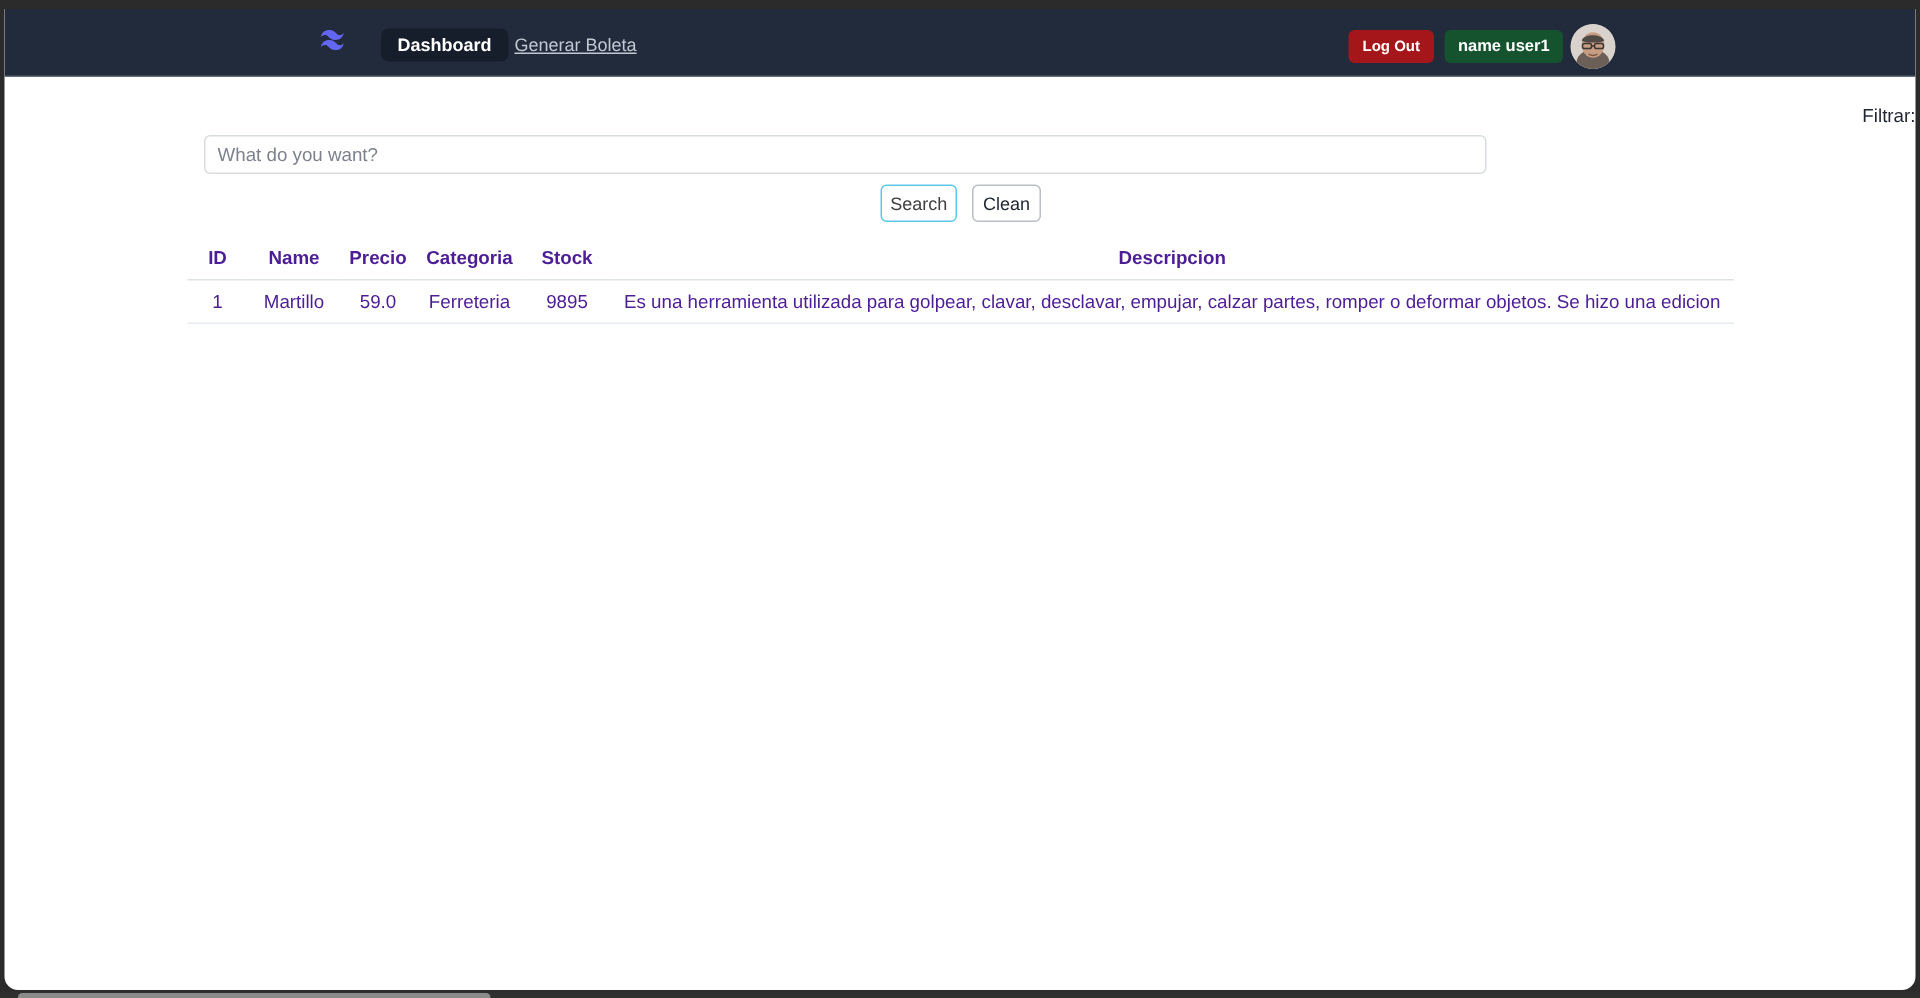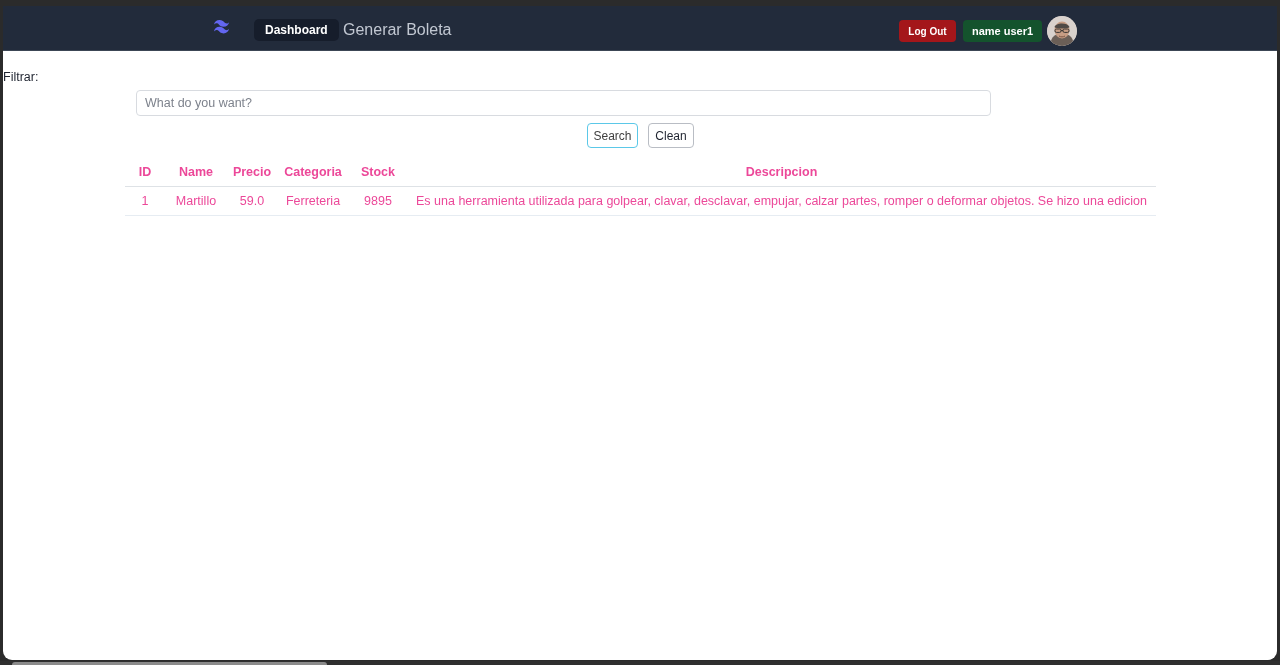--- a/index.html
+++ b/index.html
@@ -81,23 +81,24 @@
     line-height: 22px;
     border-radius: 5px;
     white-space: nowrap;
   }
   .nav-link {
     position: absolute;
     left: 340px;
     top: 13px;
     height: 22px;
     color: #c2c8d2;
-    font-size: 16px;
+    font-size: 12px;
     line-height: 22px;
     white-space: nowrap;
+    text-decoration: underline;
   }
   .nav-logout {
     position: absolute;
     left: 896px;
     top: 14px;
     width: 57px;
     height: 22px;
     background: #a4161a;
     color: #ffffff;
     border: none;
@@ -141,21 +142,21 @@
   #content {
     position: relative;
     width: 1274px;
     background: #ffffff;
   }
   #filtrar-label {
     position: absolute;
     left: 0;
     top: 19px;
     width: 1274px;
-    text-align: left;
+    text-align: right;
     font-size: 12.5px;
     color: #1f2430;
   }
   #search-input {
     position: absolute;
     left: 133px;
     top: 39px;
     width: 855px;
     height: 26px;
     border: 1px solid #d8dbe0;
@@ -201,21 +202,21 @@
   }
 
   
   #products-table {
     position: absolute;
     left: 122px;
     top: 114px;
     width: 1031px;
     border-collapse: collapse;
     font-size: 12.5px;
-    color: #ec4899;
+    color: #4c1d95;
   }
   #products-table th {
     font-weight: bold;
     text-align: center;
     padding: 0 0 7px 0;
     border-bottom: 1.5px solid #dee2e6;
     white-space: nowrap;
   }
   #products-table td {
     text-align: center;

